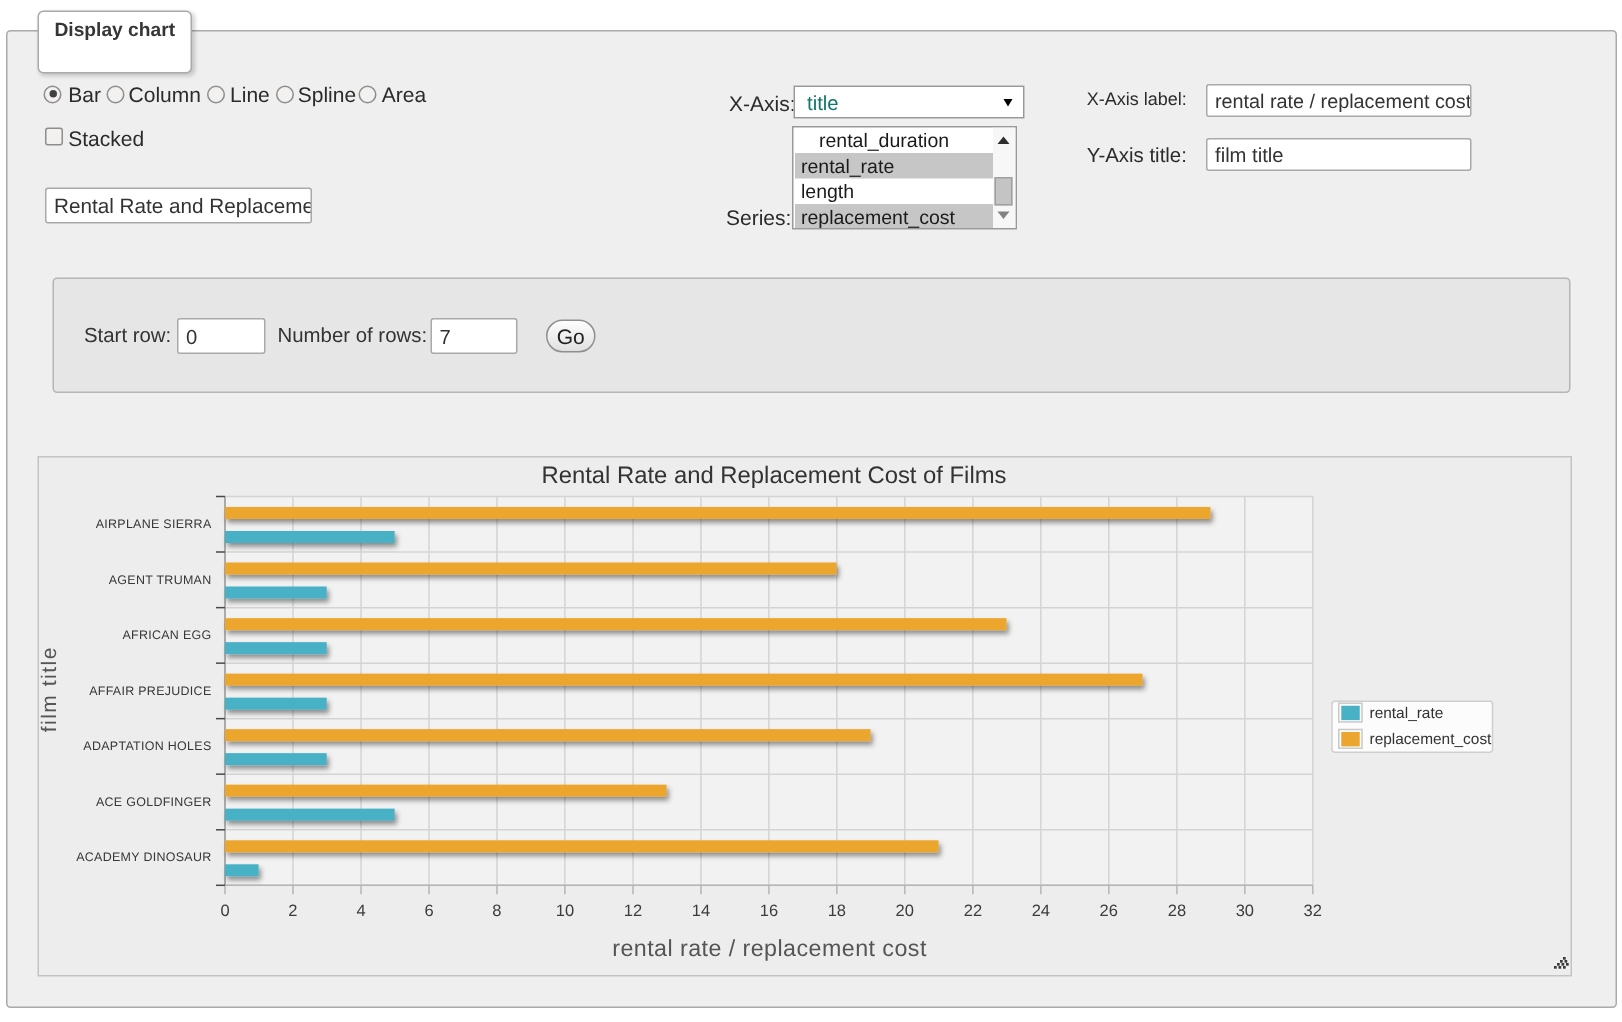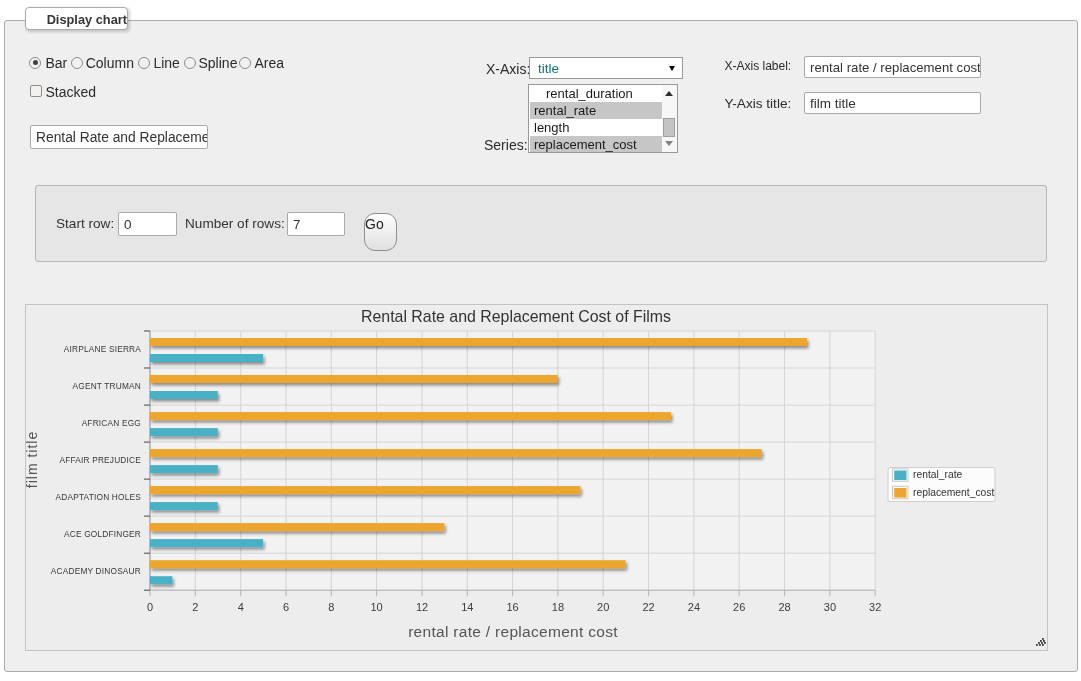--- a/index.html
+++ b/index.html
@@ -3,21 +3,21 @@
 *{margin:0;padding:0;box-sizing:border-box}
 html,body{width:1081px;height:681px;background:#fff;font-family:"Liberation Sans",sans-serif;position:relative;overflow:hidden}
 .abs{position:absolute}
 .lbl{font-size:14px;color:#2b2b2b}
 .inp{position:absolute;background:#fff;border:1px solid #a9a9a9;border-radius:2px;font-size:13.5px;color:#333;padding:0 0 0 5px;line-height:22px;white-space:nowrap;overflow:hidden}
 .radio{position:absolute;width:12px;height:12px;border:1px solid #8d8d8d;border-radius:50%;background:#f2f1f0}
 .radio.on:after{content:"";position:absolute;left:2.5px;top:2.5px;width:5px;height:5px;border-radius:50%;background:#404040}
 </style></head><body>
 
 <div class="abs" style="left:4px;top:20px;width:1074px;height:652px;border:1px solid #aaa;border-radius:3px;background:#efefef"></div>
-<div class="abs" style="left:25px;top:7px;width:103px;height:23px;background:#fff;border:1px solid #aaa;border-radius:4px;box-shadow:1.5px 1.5px 3px rgba(0,0,0,.18);font-size:12.8px;font-weight:bold;color:#363636;text-align:right;line-height:24px">Display chart</div>
+<div class="abs" style="left:25px;top:7px;width:103px;height:42px;background:#fff;border:1px solid #aaa;border-radius:4px;box-shadow:1.5px 1.5px 3px rgba(0,0,0,.18);font-size:12.8px;font-weight:bold;color:#363636;text-align:center;line-height:24px">Display chart</div>
 
 <div class="radio on" style="left:29px;top:56.5px"></div>
 <div class="abs lbl" style="left:45.5px;top:54.5px">Bar</div>
 <div class="radio" style="left:70.5px;top:56.5px"></div>
 <div class="abs lbl" style="left:85.7px;top:54.5px">Column</div>
 <div class="radio" style="left:138px;top:56.5px"></div>
 <div class="abs lbl" style="left:153.4px;top:54.5px">Line</div>
 <div class="radio" style="left:183.5px;top:56.5px"></div>
 <div class="abs lbl" style="left:198.5px;top:54.5px">Spline</div>
 <div class="radio" style="left:239px;top:56.5px"></div>
@@ -49,21 +49,21 @@
 <div class="abs lbl" style="left:724.5px;top:59px;font-size:12px">X-Axis label:</div>
 <div class="inp" style="left:804px;top:56px;width:177px;height:22px;font-size:13.2px">rental rate / replacement cost</div>
 <div class="abs lbl" style="left:724.5px;top:96px;font-size:13.6px">Y-Axis title:</div>
 <div class="inp" style="left:804px;top:92px;width:177px;height:22px">film title</div>
 
 <div class="abs" style="left:35px;top:185px;width:1012px;height:77px;background:#e6e6e6;border:1px solid #b5b5b5;border-radius:3px"></div>
 <div class="abs lbl" style="left:56px;top:216px;color:#333;font-size:13.6px">Start row:</div>
 <div class="inp" style="left:118px;top:212px;width:59px;height:24px;line-height:23px">0</div>
 <div class="abs lbl" style="left:185px;top:216px;color:#333;font-size:13.6px">Number of rows:</div>
 <div class="inp" style="left:287px;top:212px;width:58px;height:24px;line-height:23px">7</div>
-<div class="abs" style="left:364px;top:213px;width:33px;height:38px;border:1px solid #8f8f8f;border-radius:11px;background:linear-gradient(#fefefe,#e0e0e0);font-size:14px;color:#222;text-align:left;line-height:21px">Go</div>
+<div class="abs" style="left:364px;top:213px;width:33px;height:22px;border:1px solid #8f8f8f;border-radius:11px;background:linear-gradient(#fefefe,#e0e0e0);font-size:14px;color:#222;text-align:center;line-height:21px">Go</div>
 
 <div class="abs" style="left:25px;top:304px;width:1023px;height:347px;border:1px solid #c3c3c3;background:#ededed">
 <svg width="1021" height="345" viewBox="0 0 1021 345" style="position:absolute;left:0;top:0">
 <defs>
         <filter id="sh" x="-20%" y="-50%" width="140%" height="250%">
           <feDropShadow dx="1.5" dy="2.5" stdDeviation="1.8" flood-color="#000" flood-opacity="0.42"></feDropShadow>
         </filter>
       </defs>
 <rect x="124.0" y="26.0" width="725.2" height="259.2" fill="#f2f2f2"></rect>
 <line x1="124.0" y1="26.0" x2="849.2" y2="26.0" stroke="#d4d4d4" stroke-width="1"></line>

